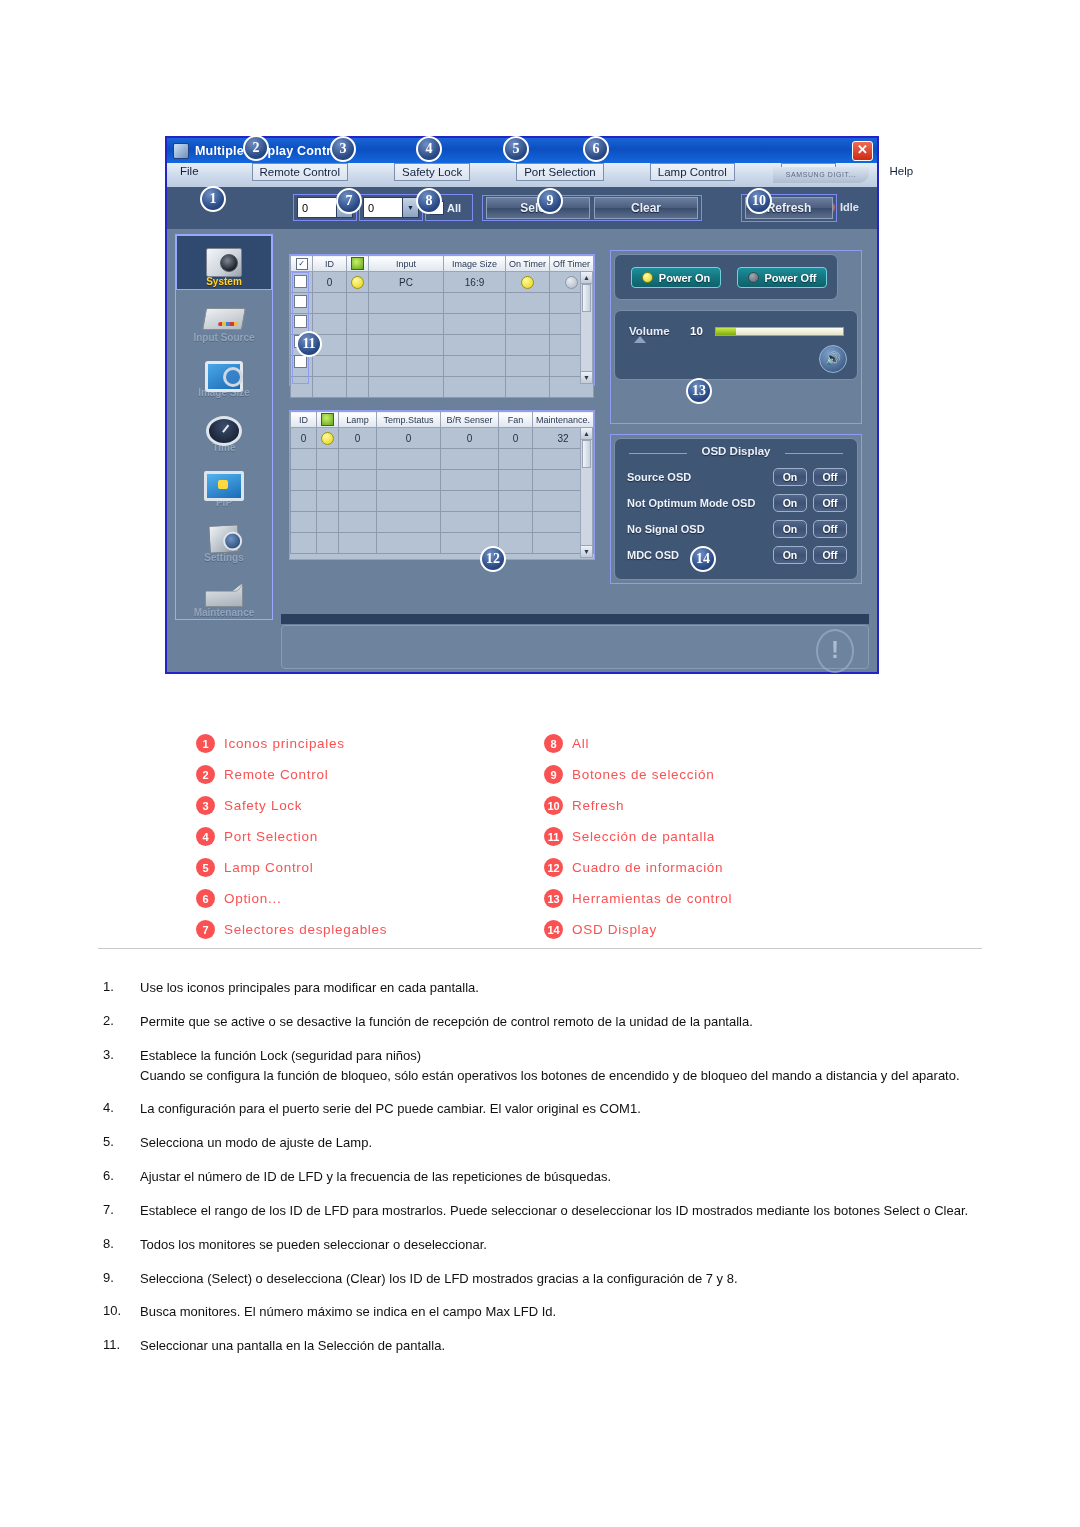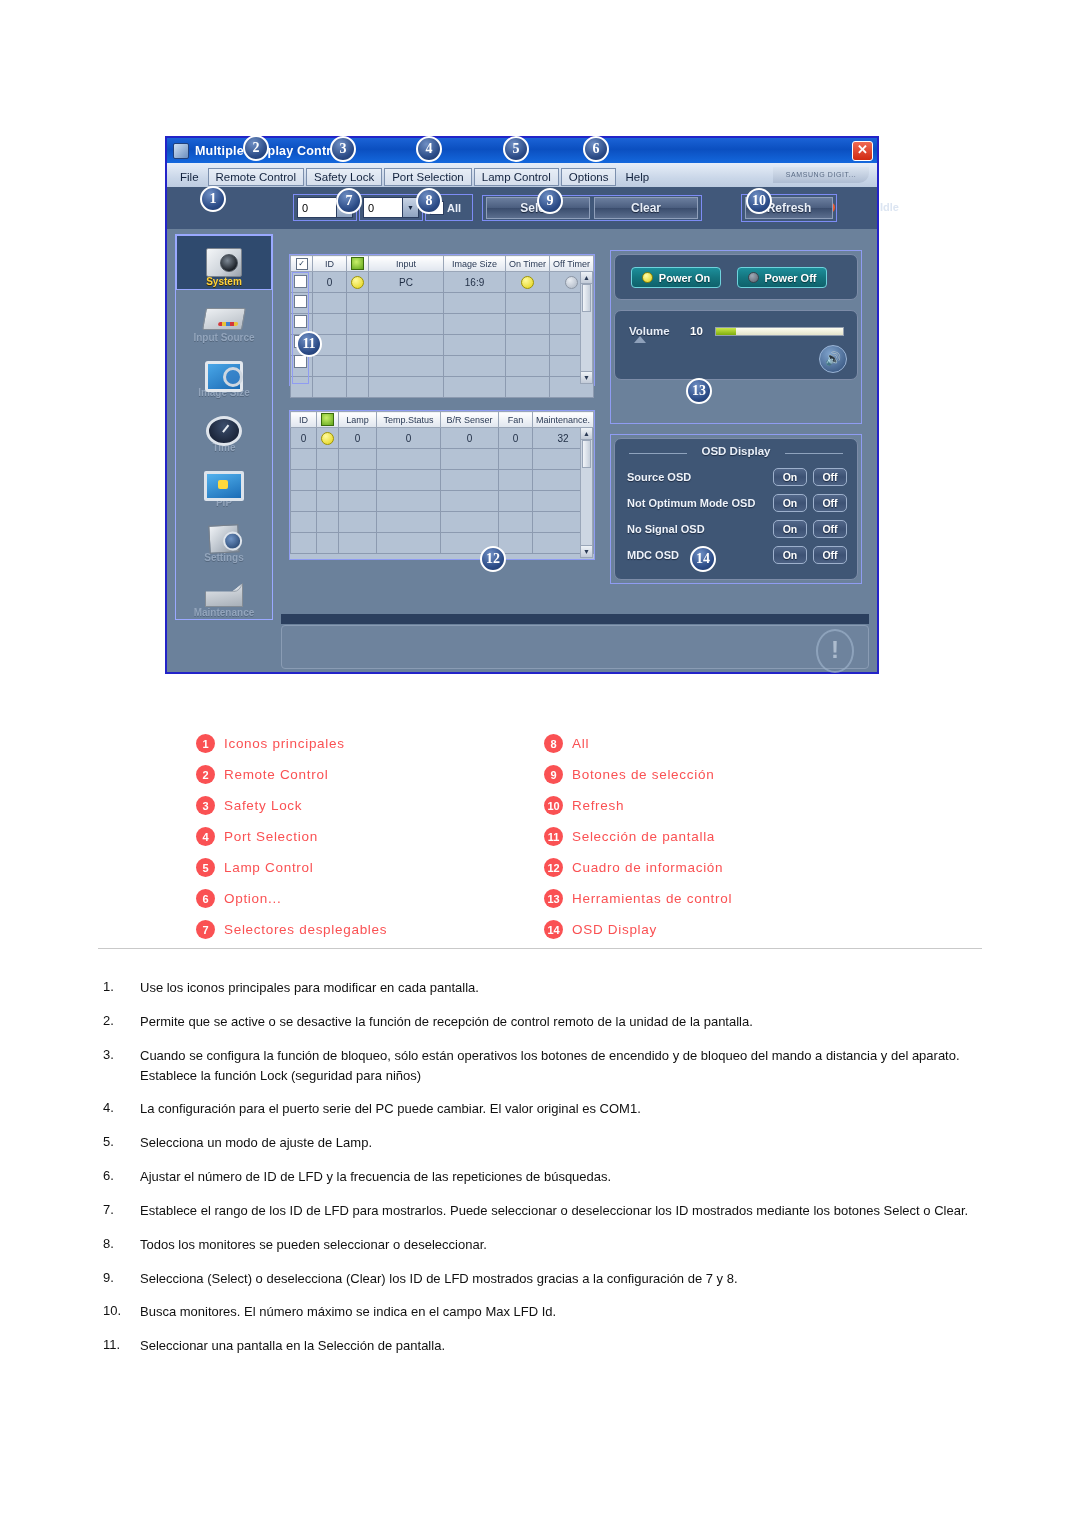--- a/index.html
+++ b/index.html
@@ -36,21 +36,21 @@
     position:absolute;right:4px;top:3px;width:19px;height:18px;
     background:linear-gradient(to bottom,#f06a54,#d02a12);
     border:1px solid #fff;border-radius:3px;
     color:#fff;font-size:13px;font-weight:bold;line-height:16px;text-align:center;
   }
 
   
   .menubar{
     position:absolute;left:0;top:25px;width:100%;height:28px;
     background:linear-gradient(to bottom,#e7eef8 0%,#c9d6e8 55%,#b7c7dd 100%);
-    display:flex;align-items:center;padding-left:6px;box-sizing:border-box;
+    display:flex;align-items:flex-start;padding-left:6px;box-sizing:border-box;gap:44px;
   }
   .menu-item{
     font-size:11.5px;color:#12223d;padding:2px 7px;margin-right:2px;
     white-space:nowrap;font-weight:500;
   }
   .menu-item.boxed{
     border:1px solid #7b8fad;background:rgba(255,255,255,.35);
   }
   .samsung-mark{
     position:absolute;right:8px;top:4px;width:96px;height:16px;
@@ -101,21 +101,21 @@
     color:#e9eff8;font-size:12px;font-weight:bold;
     display:flex;align-items:center;justify-content:center;
     text-shadow:0 1px 1px #18243a;
     box-sizing:border-box;
   }
   .btnwrap{
     position:absolute;border:1px solid #7d8cf5;box-sizing:border-box;
   }
 
   .statuslamp{
-    position:absolute;left:657px;top:14px;display:flex;align-items:flex-end;gap:40px;
+    position:absolute;left:657px;top:14px;display:flex;align-items:flex-end;
   }
   .statuslamp .led{
     width:11px;height:11px;border-radius:50%;
     background:radial-gradient(circle at 35% 30%,#ff8e6b,#e03a10);
     margin-right:5px;
   }
   .statuslamp .txt{color:#dce5f2;font-size:11px;font-weight:bold;}
 
   
   .sidebar{
@@ -684,21 +684,21 @@
     </table>
     <div class="vscroll">
       <div class="ar">▲</div>
       <div class="thumb"></div>
       <div style="flex:1"></div>
       <div class="ar bot">▼</div>
     </div>
   </div>
 
   <div class="panel-outline" style="left:443px;top:112px;width:252px;height:174px;"></div>
-  <div class="rpanel" style="left:447px;top:116px;width:244px;height:46px;text-align:right;">
+  <div class="rpanel" style="left:447px;top:116px;width:224px;height:46px;text-align:right;">
     <div class="pwrbtn" style="left:16px;">
       <span class="led led-on"></span>
       <span>Power On</span>
     </div>
     <div class="pwrbtn" style="left:122px;">
       <span class="led led-off"></span>
       <span>Power Off</span>
     </div>
   </div>
 
@@ -834,22 +834,22 @@
   </div>
   <div class="note">
     <div class="note-n">2.</div>
     <div class="note-b">
         <p>Permite que se active o se desactive la función de recepción de control remoto de la unidad de la pantalla.</p>
       </div>
   </div>
   <div class="note">
     <div class="note-n">3.</div>
     <div class="note-b">
+      <p>Establece la función Lock (seguridad para niños)</p>
       <p>Cuando se configura la función de bloqueo, sólo están operativos los botones de encendido y de bloqueo del mando a distancia y del aparato.</p>
-      <p>Establece la función Lock (seguridad para niños)</p>
     </div>
   </div>
   <div class="note">
     <div class="note-n">4.</div>
     <div class="note-b">
         <p>La configuración para el puerto serie del PC puede cambiar. El valor original es COM1.</p>
       </div>
   </div>
   <div class="note">
     <div class="note-n">5.</div>

